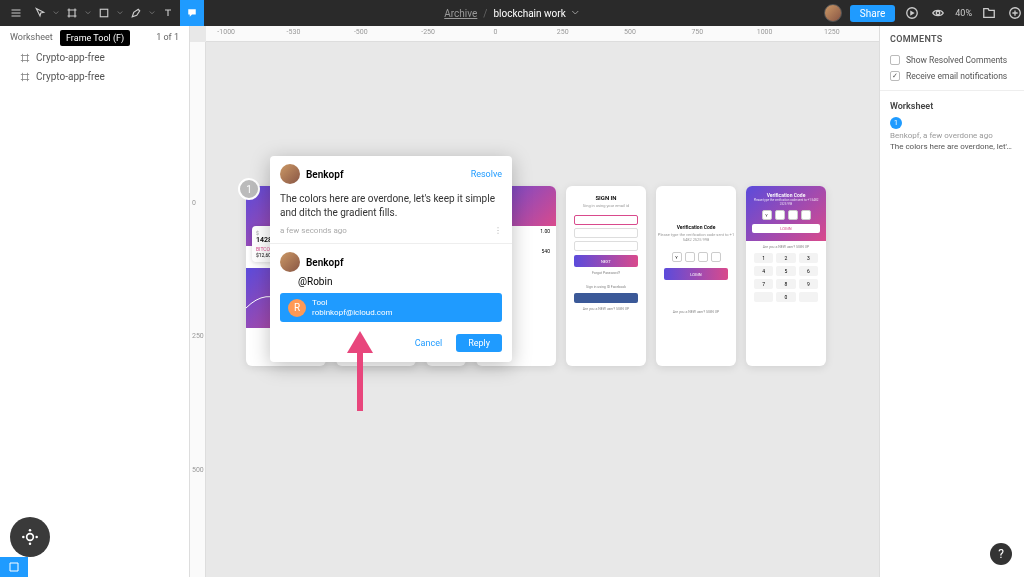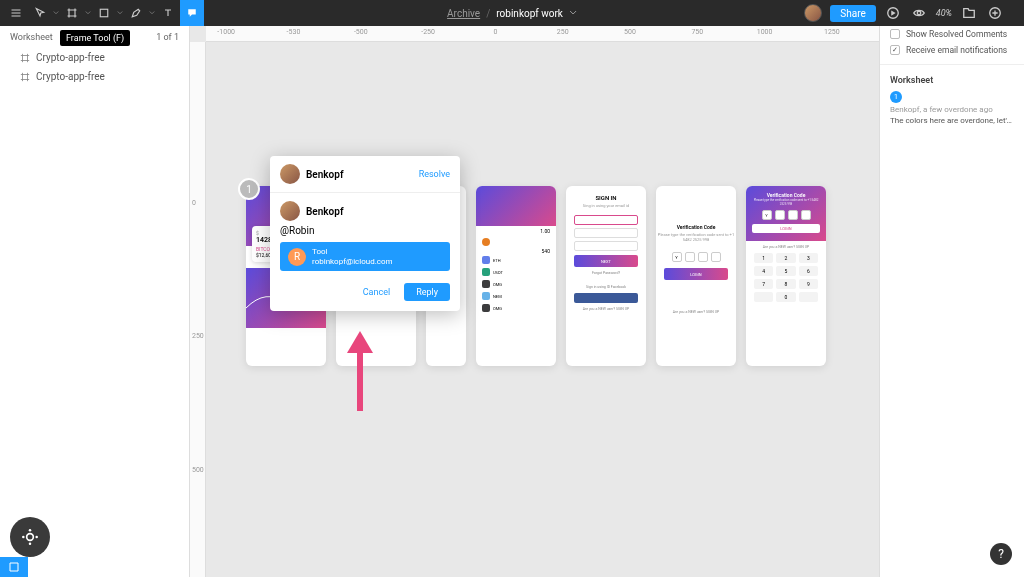--- a/index.html
+++ b/index.html
@@ -12,26 +12,26 @@
 .tool-btn svg { width:12px; height:12px; fill:none; stroke:#ccc; stroke-width:1.5; }
 .tool-btn.active { background:#1f9bff; }
 .tool-btn.active svg { stroke:#fff; fill:#fff; }
 .caret { width:8px; display:flex; align-items:center; justify-content:center; }
 .caret svg { width:6px; height:6px; }
 .tooltip { position:absolute; top:30px; left:60px; background:#000; color:#fff; font-size:9px; padding:3px 6px; border-radius:2px; white-space:nowrap; z-index:100; }
 .doc-title { position:absolute; left:50%; transform:translateX(-50%); display:flex; gap:6px; align-items:center; }
 .doc-title .archive { color:#999;text-decoration:underline; }
 .doc-title .name { color:#fff; }
 .doc-title .chev svg { width:8px; height:8px; stroke:#999; }
-.right-tools { margin-left:auto; display:flex; align-items:center; gap:8px; padding-right:20px; }
+.right-tools { margin-left:auto; display:flex; align-items:center; gap:8px; padding-right:0; }
 .avatar-sm { width:18px; height:18px; border-radius:50%; background:linear-gradient(135deg,#c96,#854); border:1px solid #555; }
 .share-btn { background:#1f9bff; color:#fff; padding:3px 10px; border-radius:3px; font-size:10px; cursor:pointer; }
 .icon-btn { width:18px; height:18px; display:flex; align-items:center; justify-content:center; cursor:pointer; }
 .icon-btn svg { width:14px; height:14px; stroke:#ccc; fill:none; stroke-width:1.5; }
-.zoom { color:#ccc; font-size:9px;font-style:italic; }
+.zoom { color:#ccc; font-size:9px; }
 
 
 .left-panel { position:absolute; top:26px; left:0; width:190px; height:calc(100% - 26px); background:#fff; border-right:1px solid #ddd; font-size:10px; }
 .layer-header { display:flex; justify-content:space-between; padding:6px 10px; color:#666; font-size:9px; }
 .layer-item { display:flex; align-items:center; padding:4px 10px 4px 20px; gap:6px; color:#555; }
 .layer-item svg { width:10px; height:10px; stroke:#888; fill:none; }
 .lens-btn { position:absolute; bottom:20px; left:10px; width:40px; height:40px; border-radius:50%; background:#3a3a3a; display:flex; align-items:center; justify-content:center; }
 .lens-btn svg { width:20px; height:20px; fill:#fff; }
 .bl-corner { position:absolute; bottom:0; left:0; width:28px; height:20px; background:#1f9bff; display:flex; align-items:center; justify-content:center; }
 
@@ -54,33 +54,33 @@
 .phone .keypad { display:grid; grid-template-columns:repeat(3,1fr); gap:3px; padding:4px 8px; }
 .phone .keypad div { height:10px; background:#f3f3f3; border-radius:2px; display:flex; align-items:center; justify-content:center; font-size:5px; }
 .phone .fine { text-align:center; font-size:3.5px; color:#888; margin-top:4px; }
 .phone .price-card { background:#fff; margin:-20px 6px 0; border-radius:4px; padding:4px; box-shadow:0 1px 4px rgba(0,0,0,.15); font-size:5px; }
 .phone .coin-row { display:flex; align-items:center; gap:3px; padding:2px 6px; font-size:4px; }
 .phone .coin-row .dot { width:8px; height:8px; border-radius:2px; }
 
 .pin { position:absolute; top:152px; left:48px; width:22px; height:22px; border-radius:50%; background:#bbb; border:2px solid #fff; display:flex; align-items:center; justify-content:center; color:#fff; font-size:10px; z-index:50; }
 
 
-.comment-pop { position:absolute; top:130px; left:80px; width:190px; background:#fff; border-radius:4px; box-shadow:0 4px 20px rgba(0,0,0,.25); z-index:60; font-size:10px; }
+.comment-pop { position:absolute; top:130px; left:80px; width:242px; background:#fff; border-radius:4px; box-shadow:0 4px 20px rgba(0,0,0,.25); z-index:60; font-size:10px; }
 .c-head { display:flex; align-items:center; padding:8px 10px; gap:6px; }
 .c-head .av { width:20px; height:20px; border-radius:50%; background:linear-gradient(135deg,#c96,#854); }
 .c-head .nm { font-weight:600; flex:1; font-size:10px; }
 .c-head .resolve { color:#1f9bff; font-size:9px; cursor:pointer; }
 .c-body { padding:0 10px 6px; color:#333; line-height:1.4; font-size:10px; }
 .c-time { padding:0 10px 8px; color:#aaa; font-size:8px; display:flex; justify-content:space-between; }
 .c-time .dots { cursor:pointer; }
 .c-divider { border-top:1px solid #eee; }
 .c-reply-row { display:flex; align-items:center; gap:6px; padding:8px 10px 4px; }
 .c-reply-row .av { width:20px; height:20px; border-radius:50%; background:linear-gradient(135deg,#c96,#854); }
 .c-reply-row .nm { font-weight:600; }
-.mention-text { padding:0 10px 4px; font-size:10px; }
+.mention-text { padding:0 28px 4px; font-size:10px; }
 .mention-chip { margin:2px 10px 6px; background:#1f9bff; border-radius:3px; padding:5px 8px; display:flex; align-items:center; gap:6px; color:#fff; }
 .mention-chip .init { width:18px; height:18px; border-radius:50%; background:#ff9955; display:flex; align-items:center; justify-content:center; font-size:10px; }
 .mention-chip .info { display:flex; flex-direction:column; font-size:8px; line-height:1.2; }
 .c-actions { display:flex; justify-content:flex-end; gap:4px; padding:6px 10px 10px; }
 .c-actions .cancel { color:#1f9bff; padding:4px 10px; font-size:9px; cursor:pointer; }
 .c-actions .reply { background:#1f9bff; color:#fff; padding:4px 12px; border-radius:3px; font-size:9px; cursor:pointer; }
 
 .arrow { position:absolute; top:305px; left:155px; z-index:70; }
 .arrow svg { width:30px; height:80px; }
 
@@ -159,21 +159,21 @@
         <svg viewBox="0 0 16 16">
           <path d="M3 3h10v7H8l-3 3v-3H3z" fill="#fff" stroke="none"></path>
         </svg>
       </div>
   </div>
   <div class="tooltip">Frame Tool (F)</div>
 
   <div class="doc-title">
     <span class="archive">Archive</span>
     <span style="color:#666">/</span>
-    <span class="name">robinkopf work</span>
+    <span class="name">blockchain work</span>
     <span class="chev"><svg viewBox="0 0 8 8">
           <path d="M1 2l3 3 3-3" fill="none"></path>
         </svg></span>
   </div>
 
   <div class="right-tools">
     <div class="avatar-sm"></div>
     <div class="share-btn">Share</div>
     <div class="icon-btn">
         <svg viewBox="0 0 16 16">
@@ -367,20 +367,25 @@
       </div>
     </div>
   </div>
 
   <div class="comment-pop">
     <div class="c-head">
       <div class="av"></div>
       <div class="nm">Benkopf</div>
       <div class="resolve">Resolve</div>
     </div>
+    <div class="c-body">The colors here are overdone, let's keep it simple and ditch the gradient fills.</div>
+    <div class="c-time">
+      <span>a few seconds ago</span>
+      <span class="dots">⋮</span>
+    </div>
     <div class="c-divider"></div>
     <div class="c-reply-row">
       <div class="av"></div>
       <div class="nm">Benkopf</div>
     </div>
     <div class="mention-text">@Robin</div>
     <div class="mention-chip">
       <div class="init">R</div>
       <div class="info">
         <span>Tool</span>
@@ -395,20 +400,21 @@
 
   <div class="arrow">
     <svg viewBox="0 0 30 80">
         <path d="M15 80 L15 18" stroke="#e8467c" stroke-width="6"></path>
         <path d="M15 0 L2 22 L28 22 Z" fill="#e8467c"></path>
       </svg>
   </div>
 </div>
 
 <div class="right-panel">
+  <div class="rp-title">COMMENTS</div>
   <div class="rp-opt">
       <div class="chk"></div>
       <span>Show Resolved Comments</span>
     </div>
   <div class="rp-opt">
       <div class="chk on"></div>
       <span>Receive email notifications</span>
     </div>
   <div class="rp-sep"></div>
   <div class="rp-section">Worksheet</div>

